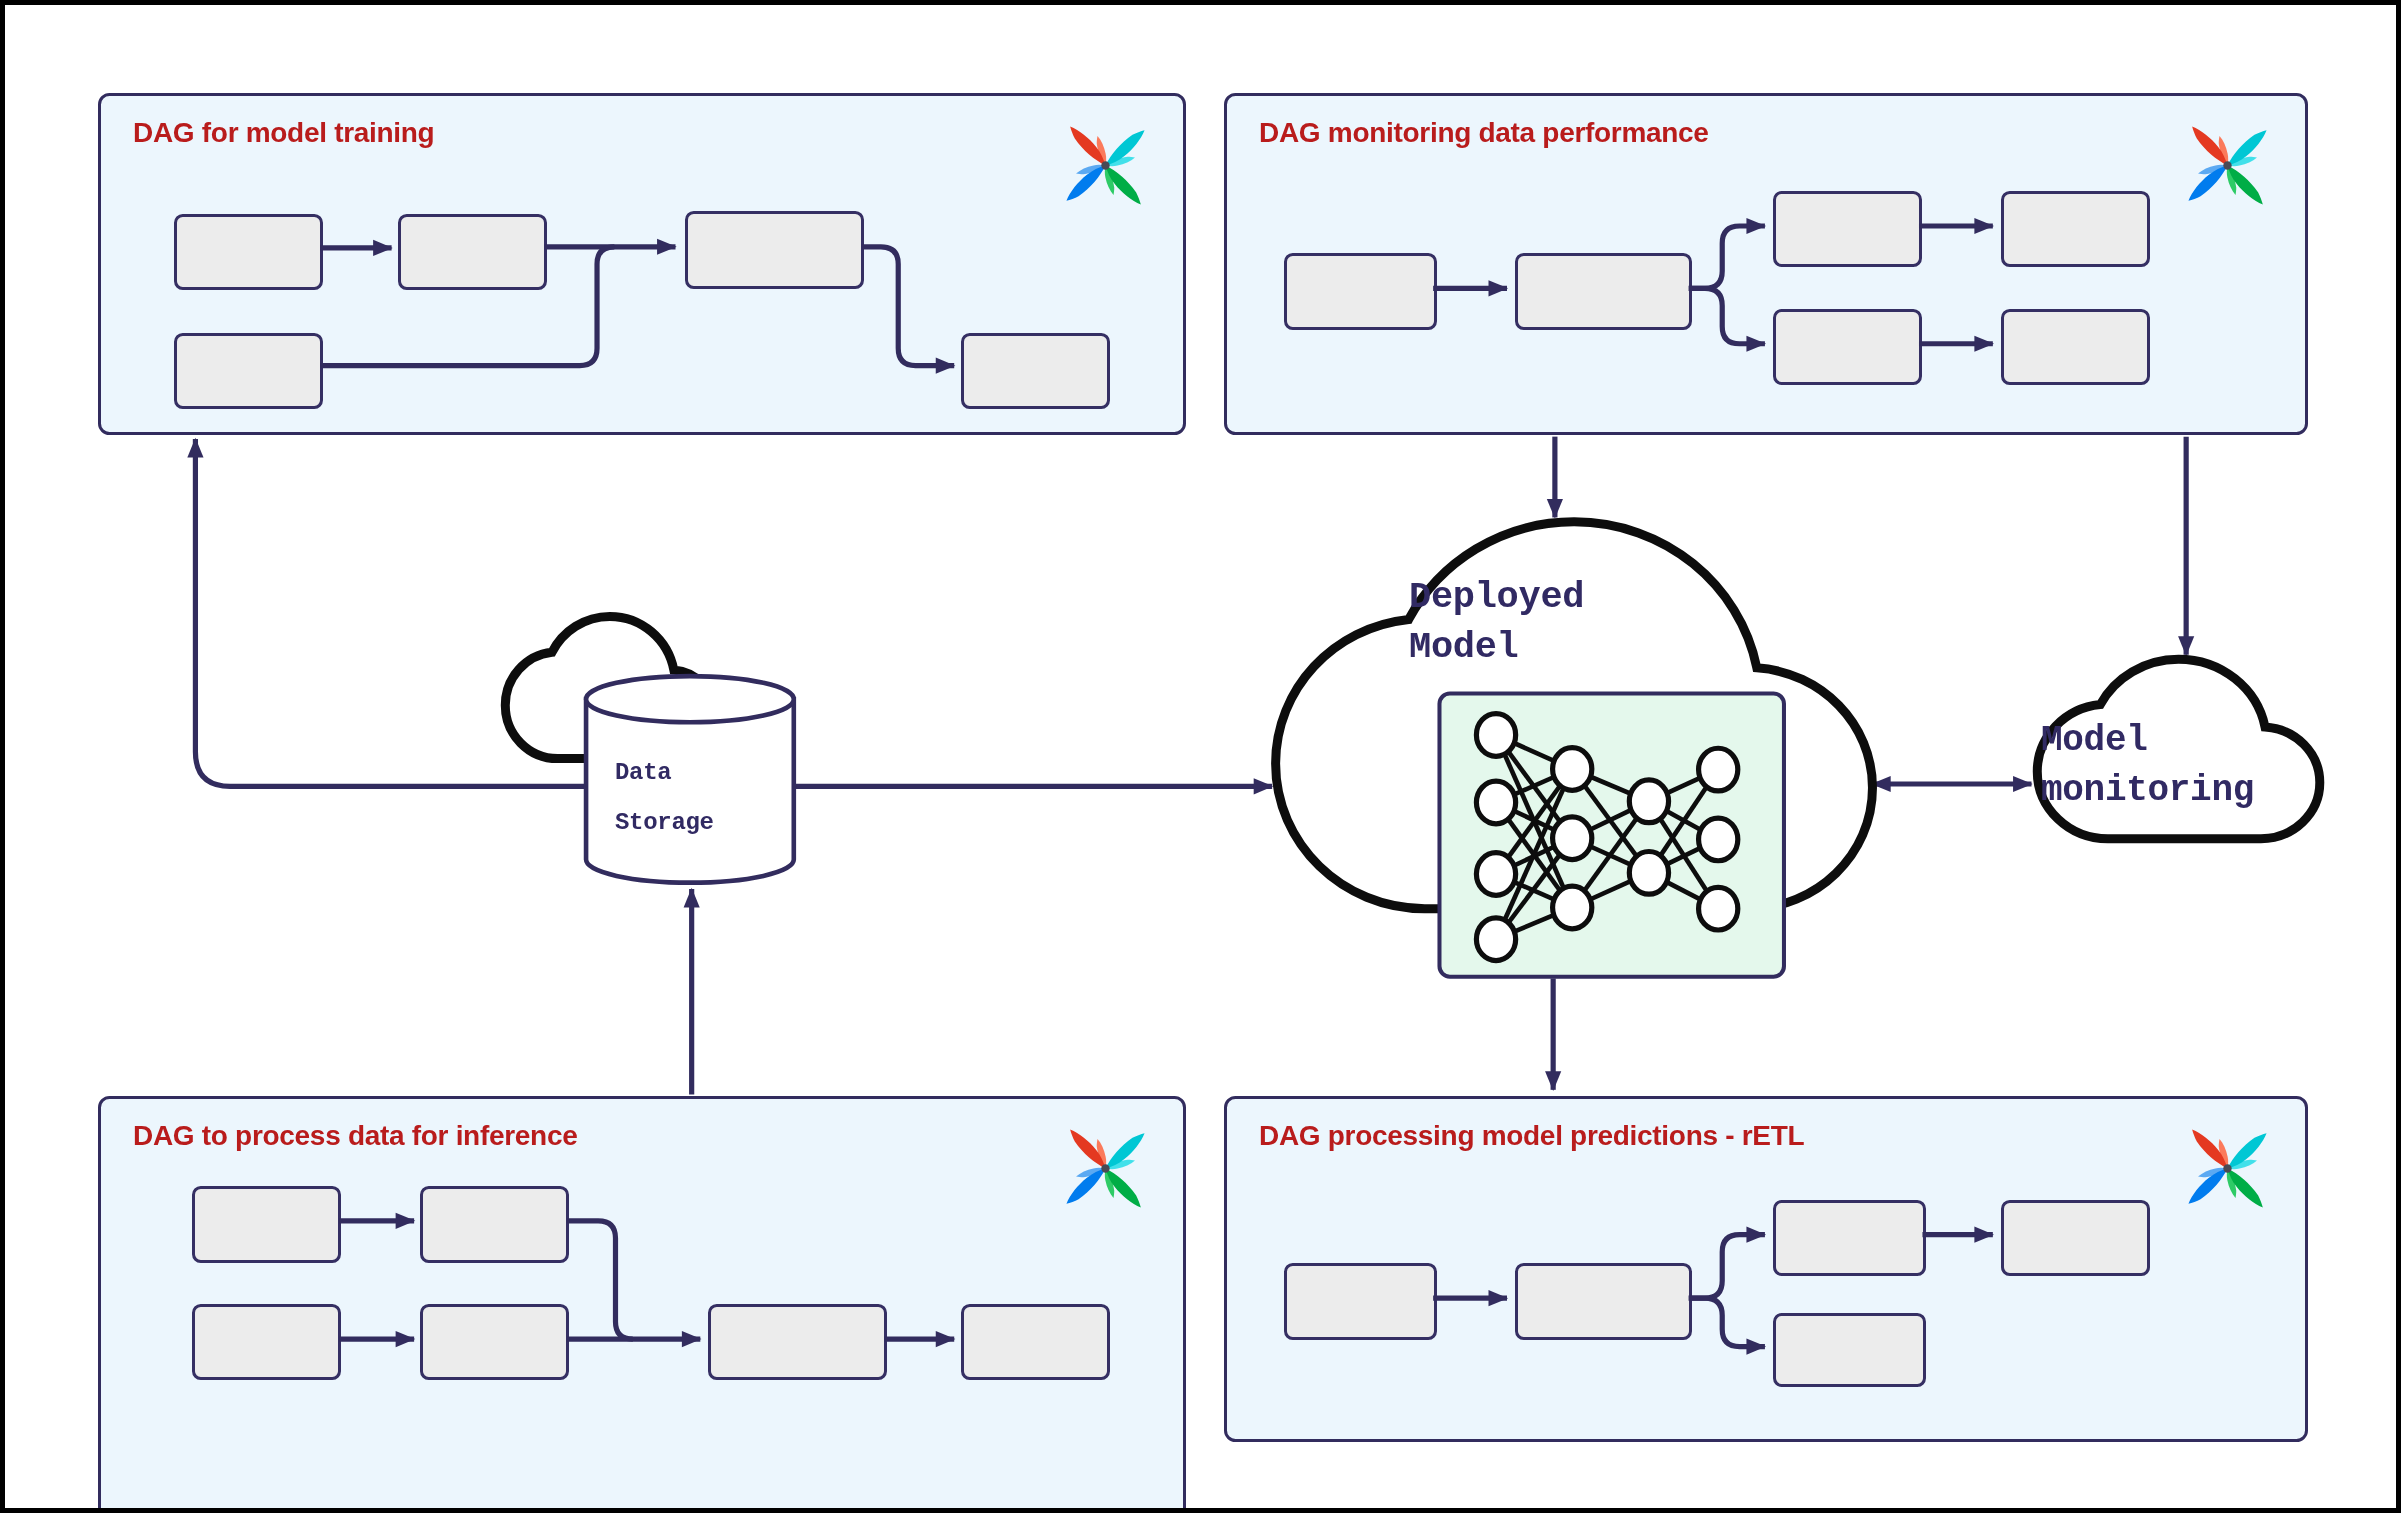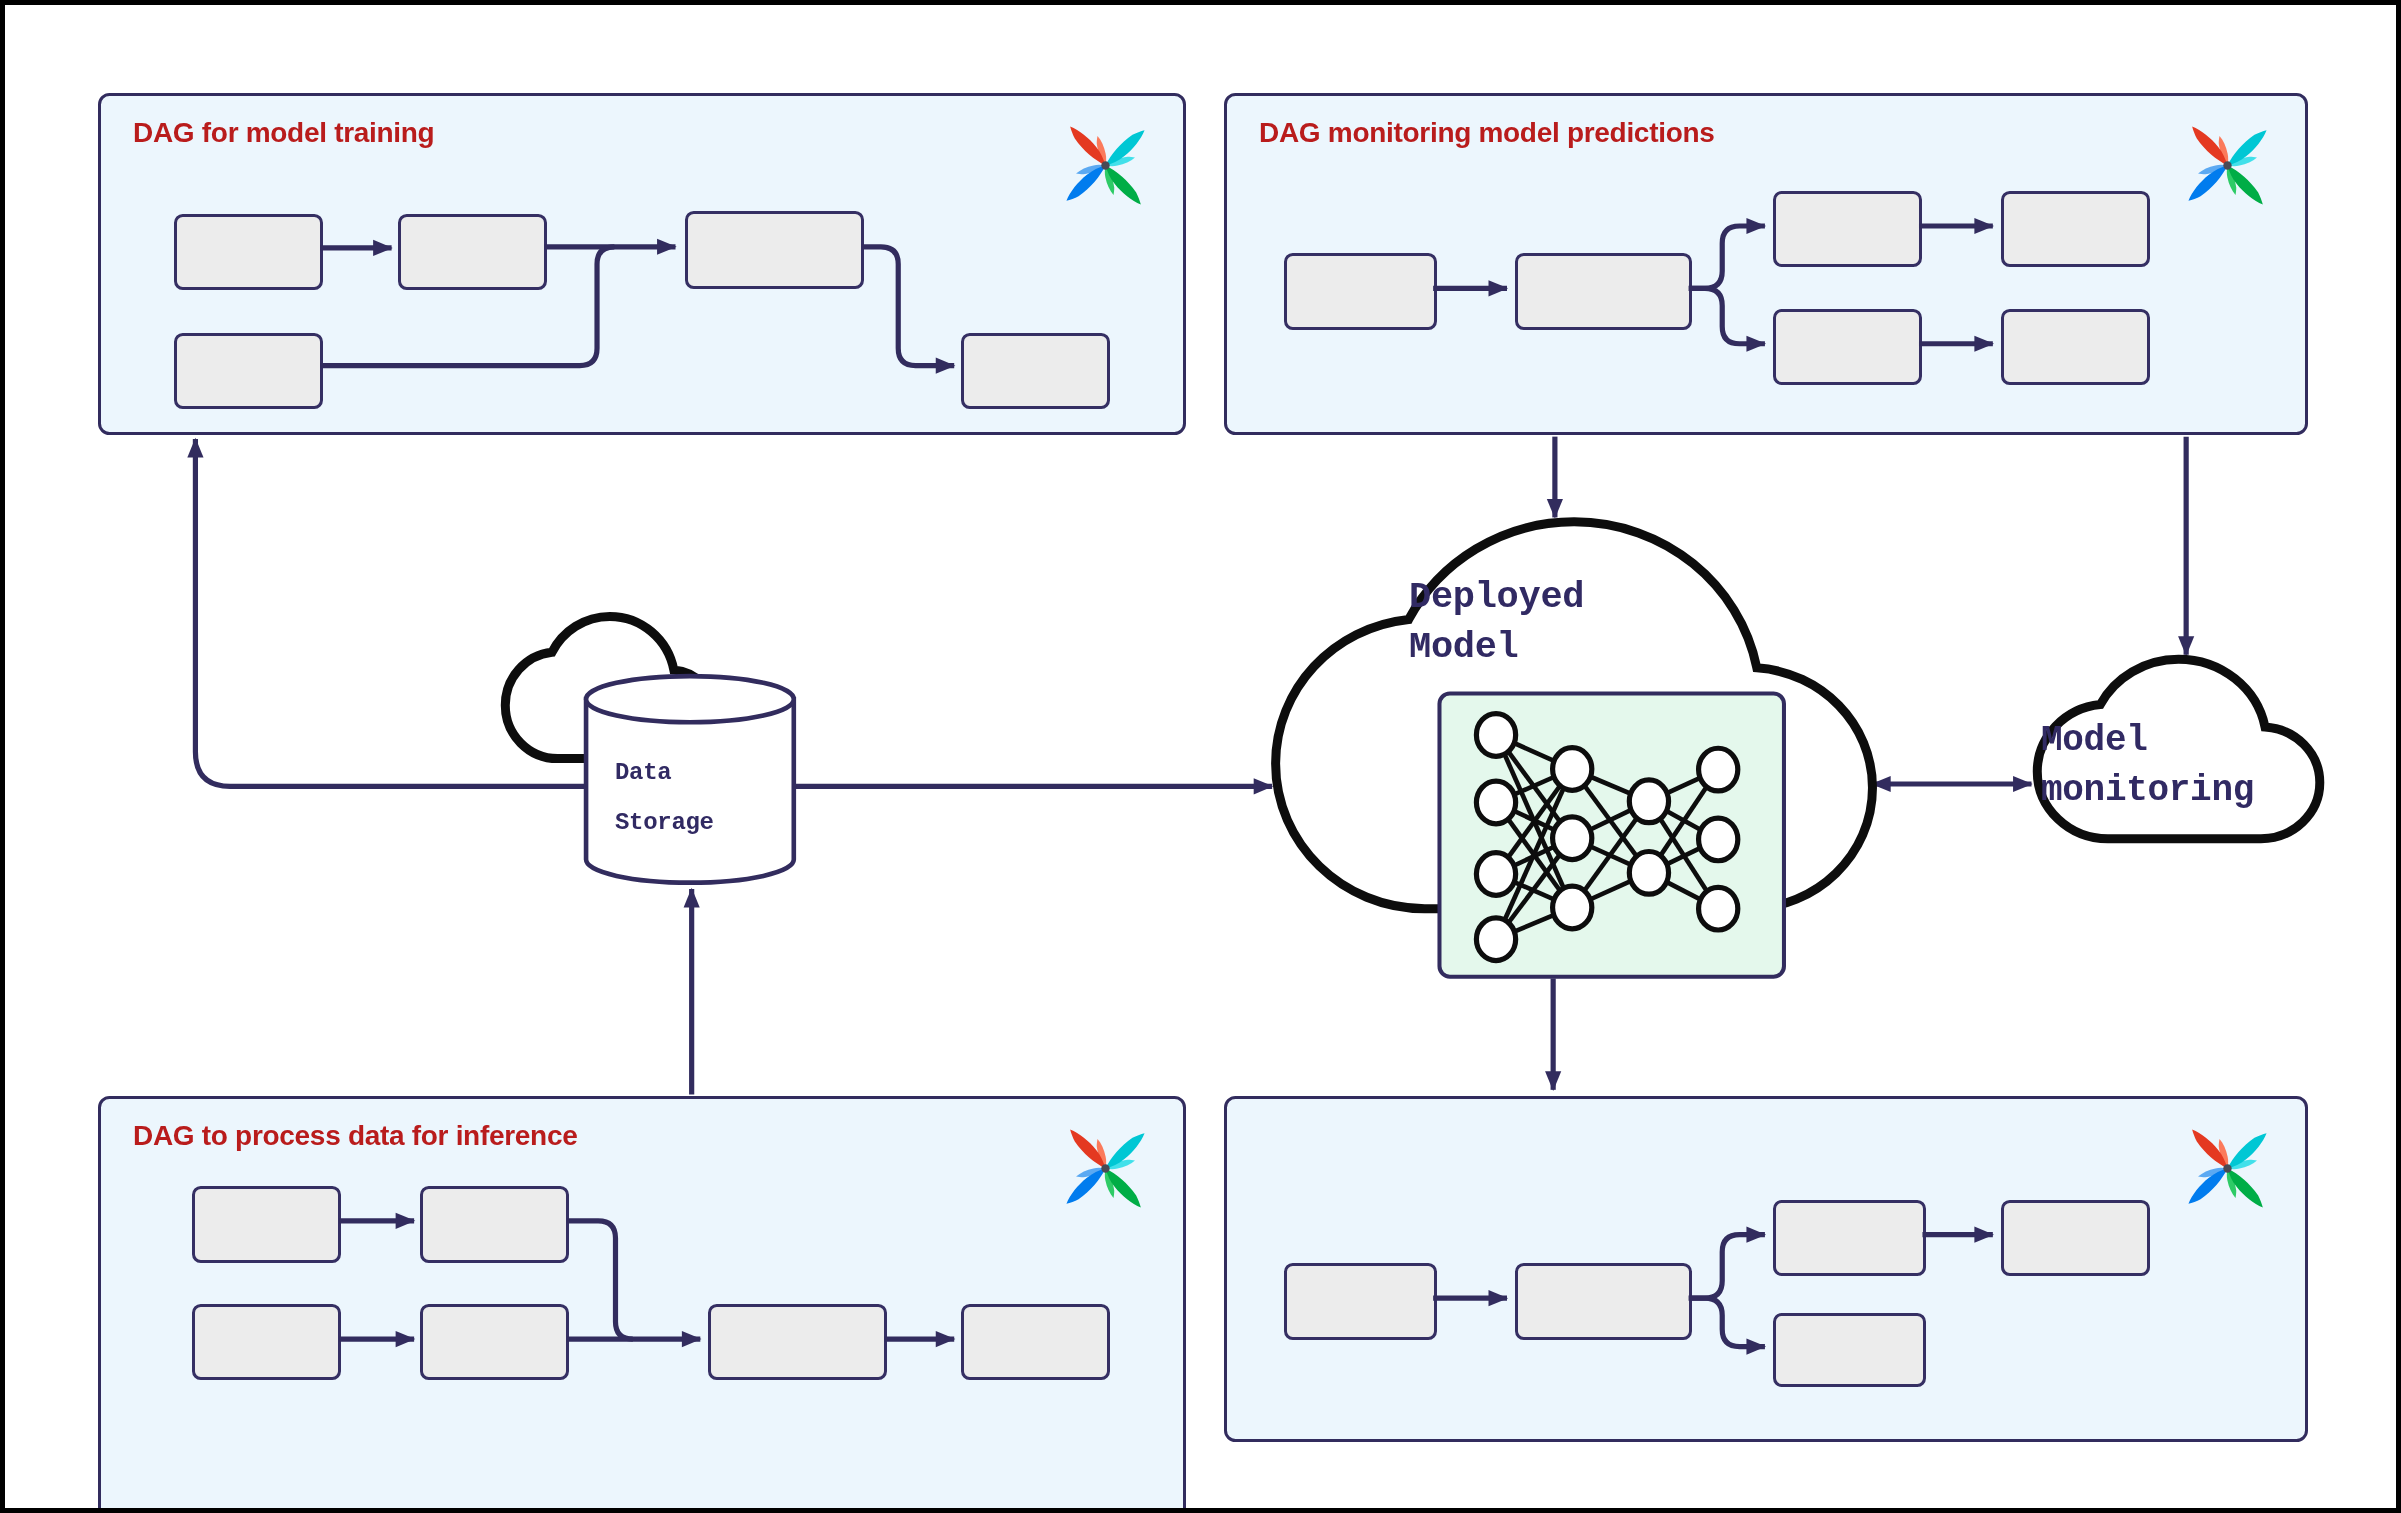--- a/index.html
+++ b/index.html
@@ -38,21 +38,21 @@
         <use href="#airflow-pinwheel"></use>
       </svg>
     <div class="task" style="left:73px;top:118px;width:149px;height:76px"></div>
     <div class="task" style="left:297px;top:118px;width:149px;height:76px"></div>
     <div class="task" style="left:584px;top:115px;width:179px;height:78px"></div>
     <div class="task" style="left:860px;top:237px;width:149px;height:76px"></div>
     <div class="task" style="left:73px;top:237px;width:149px;height:76px"></div>
   </section>
 
   <section class="panel" style="left:1219px;top:88px;width:1084px;height:342px">
-    <h2 class="ptitle">DAG monitoring model predictions</h2>
+    <h2 class="ptitle">DAG monitoring data performance</h2>
     <svg class="logo" viewBox="0 0 100 100">
         <use href="#airflow-pinwheel"></use>
       </svg>
     <div class="task" style="left:57px;top:157px;width:153px;height:77px"></div>
     <div class="task" style="left:288px;top:157px;width:177px;height:77px"></div>
     <div class="task" style="left:546px;top:95px;width:149px;height:76px"></div>
     <div class="task" style="left:774px;top:95px;width:149px;height:76px"></div>
     <div class="task" style="left:546px;top:213px;width:149px;height:76px"></div>
     <div class="task" style="left:774px;top:213px;width:149px;height:76px"></div>
   </section>
@@ -64,20 +64,21 @@
       </svg>
     <div class="task" style="left:91px;top:87px;width:149px;height:77px"></div>
     <div class="task" style="left:319px;top:87px;width:149px;height:77px"></div>
     <div class="task" style="left:91px;top:205px;width:149px;height:76px"></div>
     <div class="task" style="left:319px;top:205px;width:149px;height:76px"></div>
     <div class="task" style="left:607px;top:205px;width:179px;height:76px"></div>
     <div class="task" style="left:860px;top:205px;width:149px;height:76px"></div>
   </section>
 
   <section class="panel" style="left:1219px;top:1091px;width:1084px;height:346px">
+    <h2 class="ptitle">DAG processing model predictions - rETL</h2>
     <svg class="logo" viewBox="0 0 100 100">
         <use href="#airflow-pinwheel"></use>
       </svg>
     <div class="task" style="left:57px;top:164px;width:153px;height:77px"></div>
     <div class="task" style="left:288px;top:164px;width:177px;height:77px"></div>
     <div class="task" style="left:546px;top:101px;width:153px;height:76px"></div>
     <div class="task" style="left:774px;top:101px;width:149px;height:76px"></div>
     <div class="task" style="left:546px;top:214px;width:153px;height:74px"></div>
   </section>
 

